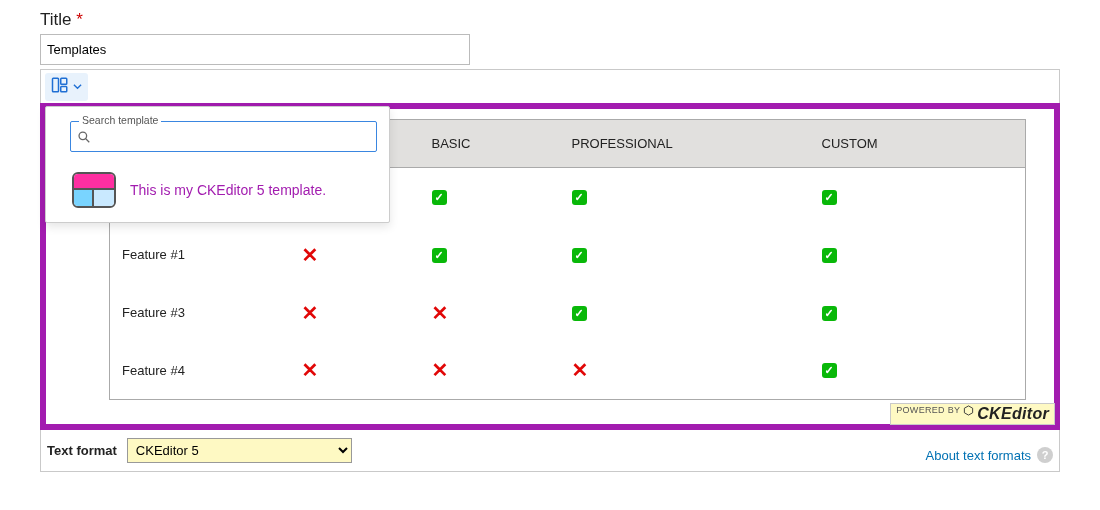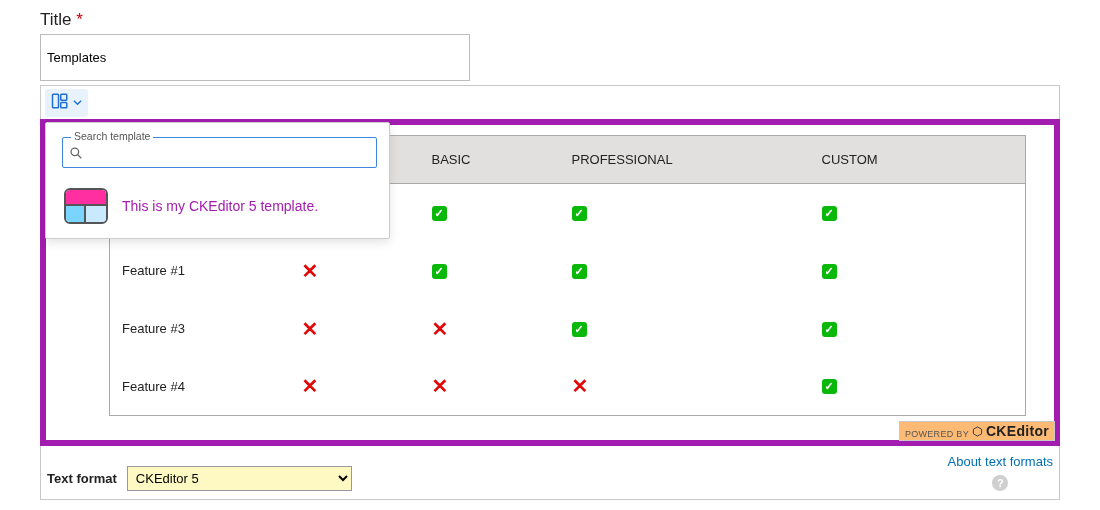--- a/index.html
+++ b/index.html
@@ -17,21 +17,21 @@
     padding: 10px 40px 0 40px;
   }
   .field-label {
     font-weight: 400;
     font-size: 17px;
     margin-bottom: 4px;
   }
   .required-star { color: #cc0000; }
   .title-input {
     width: 430px;
-    padding: 15px 6px;
+    padding: 7px 6px;
     font-size: 13px;
     border: 1px solid #bbb;
   }
   .body-label { margin-top: 22px; }
   .edit-summary-link {
     color: #0071b3;
     text-decoration: none;
   }
   .editor-wrapper {
     border: 1px solid #c9c9c9;
@@ -98,66 +98,66 @@
     width: 15px; height: 15px; border-radius: 3px;
     background: #09b809; color: #fff; font-size: 11px; font-weight: 700;
   }
   .cross {
     color: #e10707; font-size: 20px; font-weight: 900; line-height: 1;
   }
   .powered-badge {
     position: absolute;
     right: -1px;
     bottom: -1px;
-    background: #fdba74;
+    background: #fef9c3;
     border: 1px solid #c9c9c9;
     font-size: 9px;
     padding: 1px 5px;
     letter-spacing: .3px;
     color: #555;
     display: flex;
-    align-items: flex-end;
+    align-items: flex-start;
     gap: 3px;
   }
-  .powered-badge .brand { font-weight: 700; font-size: 14px; color: #222; }
+  .powered-badge .brand { font-weight: 700; font-size: 16px; color: #222; font-style: italic; }
   .footer-row {
     display: flex;
     align-items: flex-end;
     justify-content: space-between;
     padding: 8px 6px;
     border: 1px solid #c9c9c9;
     border-top: none;
   }
   .footer-left { display: flex; align-items: center; gap: 10px; }
   .footer-left label { font-weight: 700; font-size: 13px; }
   .footer-left select {
     font-size: 13px;
     padding: 3px 4px;
     width: 225px;
     border: 1px solid #999;
     background: #fef9c3;
   }
-  .footer-right { display: flex; align-items: center; gap: 6px; flex-direction: column; }
+  .footer-right { display: flex; align-items: center; gap: 6px; }
   .about-link { color: #0071b3; text-decoration: none; font-size: 13px; }
   .help-icon {
     display: inline-flex; align-items: center; justify-content: center;
     width: 16px; height: 16px; border-radius: 50%;
     background: #cfcfcf; color: #fff; font-size: 11px; font-weight: 700;
   }
   
   .tpl-panel {
     position: absolute;
     left: 4px;
     top: 36px;
     width: 345px;
     background: #fff;
     border: 1px solid #ccc;
     border-radius: 2px;
     box-shadow: 0 4px 10px rgba(0,0,0,.10);
-    padding: 10px 12px 10px 16px;
+    padding: 10px 12px 10px 24px;
     z-index: 50;
   }
   .search-fieldset {
     position: relative;
     border: 1.5px solid #3a86e0;
     border-radius: 2px;
     padding: 0;
     margin: 4px 0 12px 0;
   }
   .search-legend {

